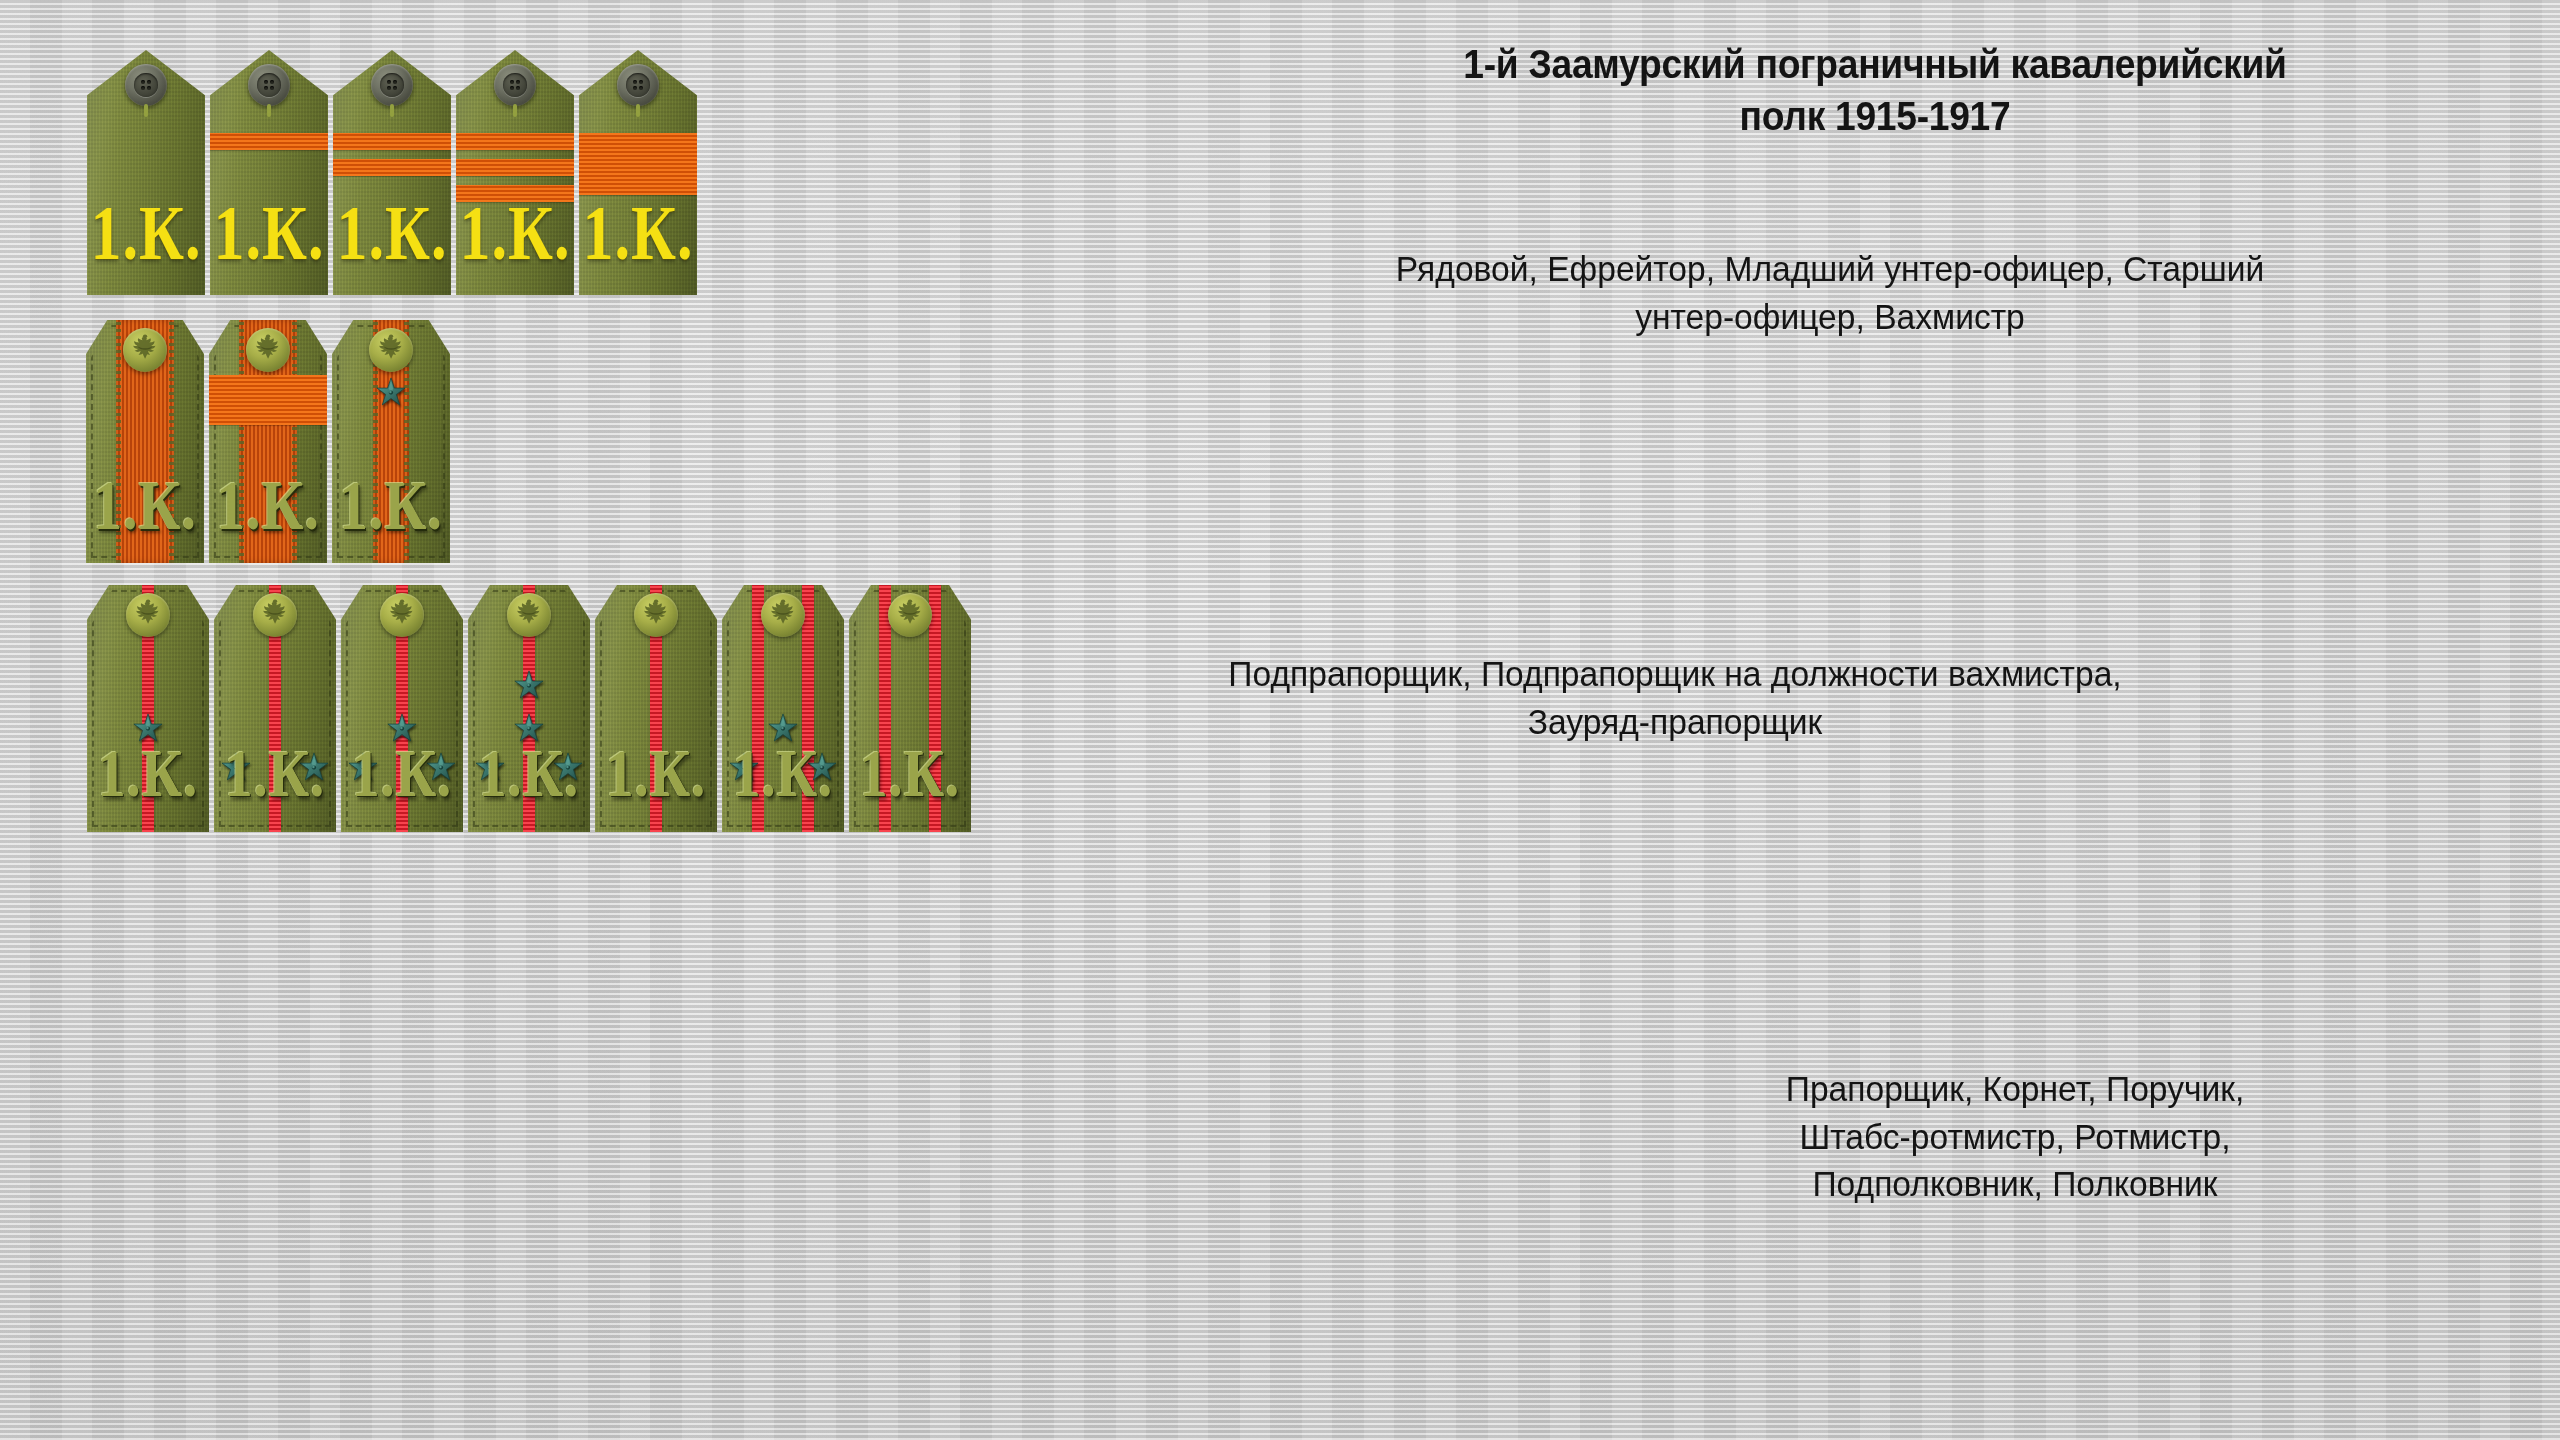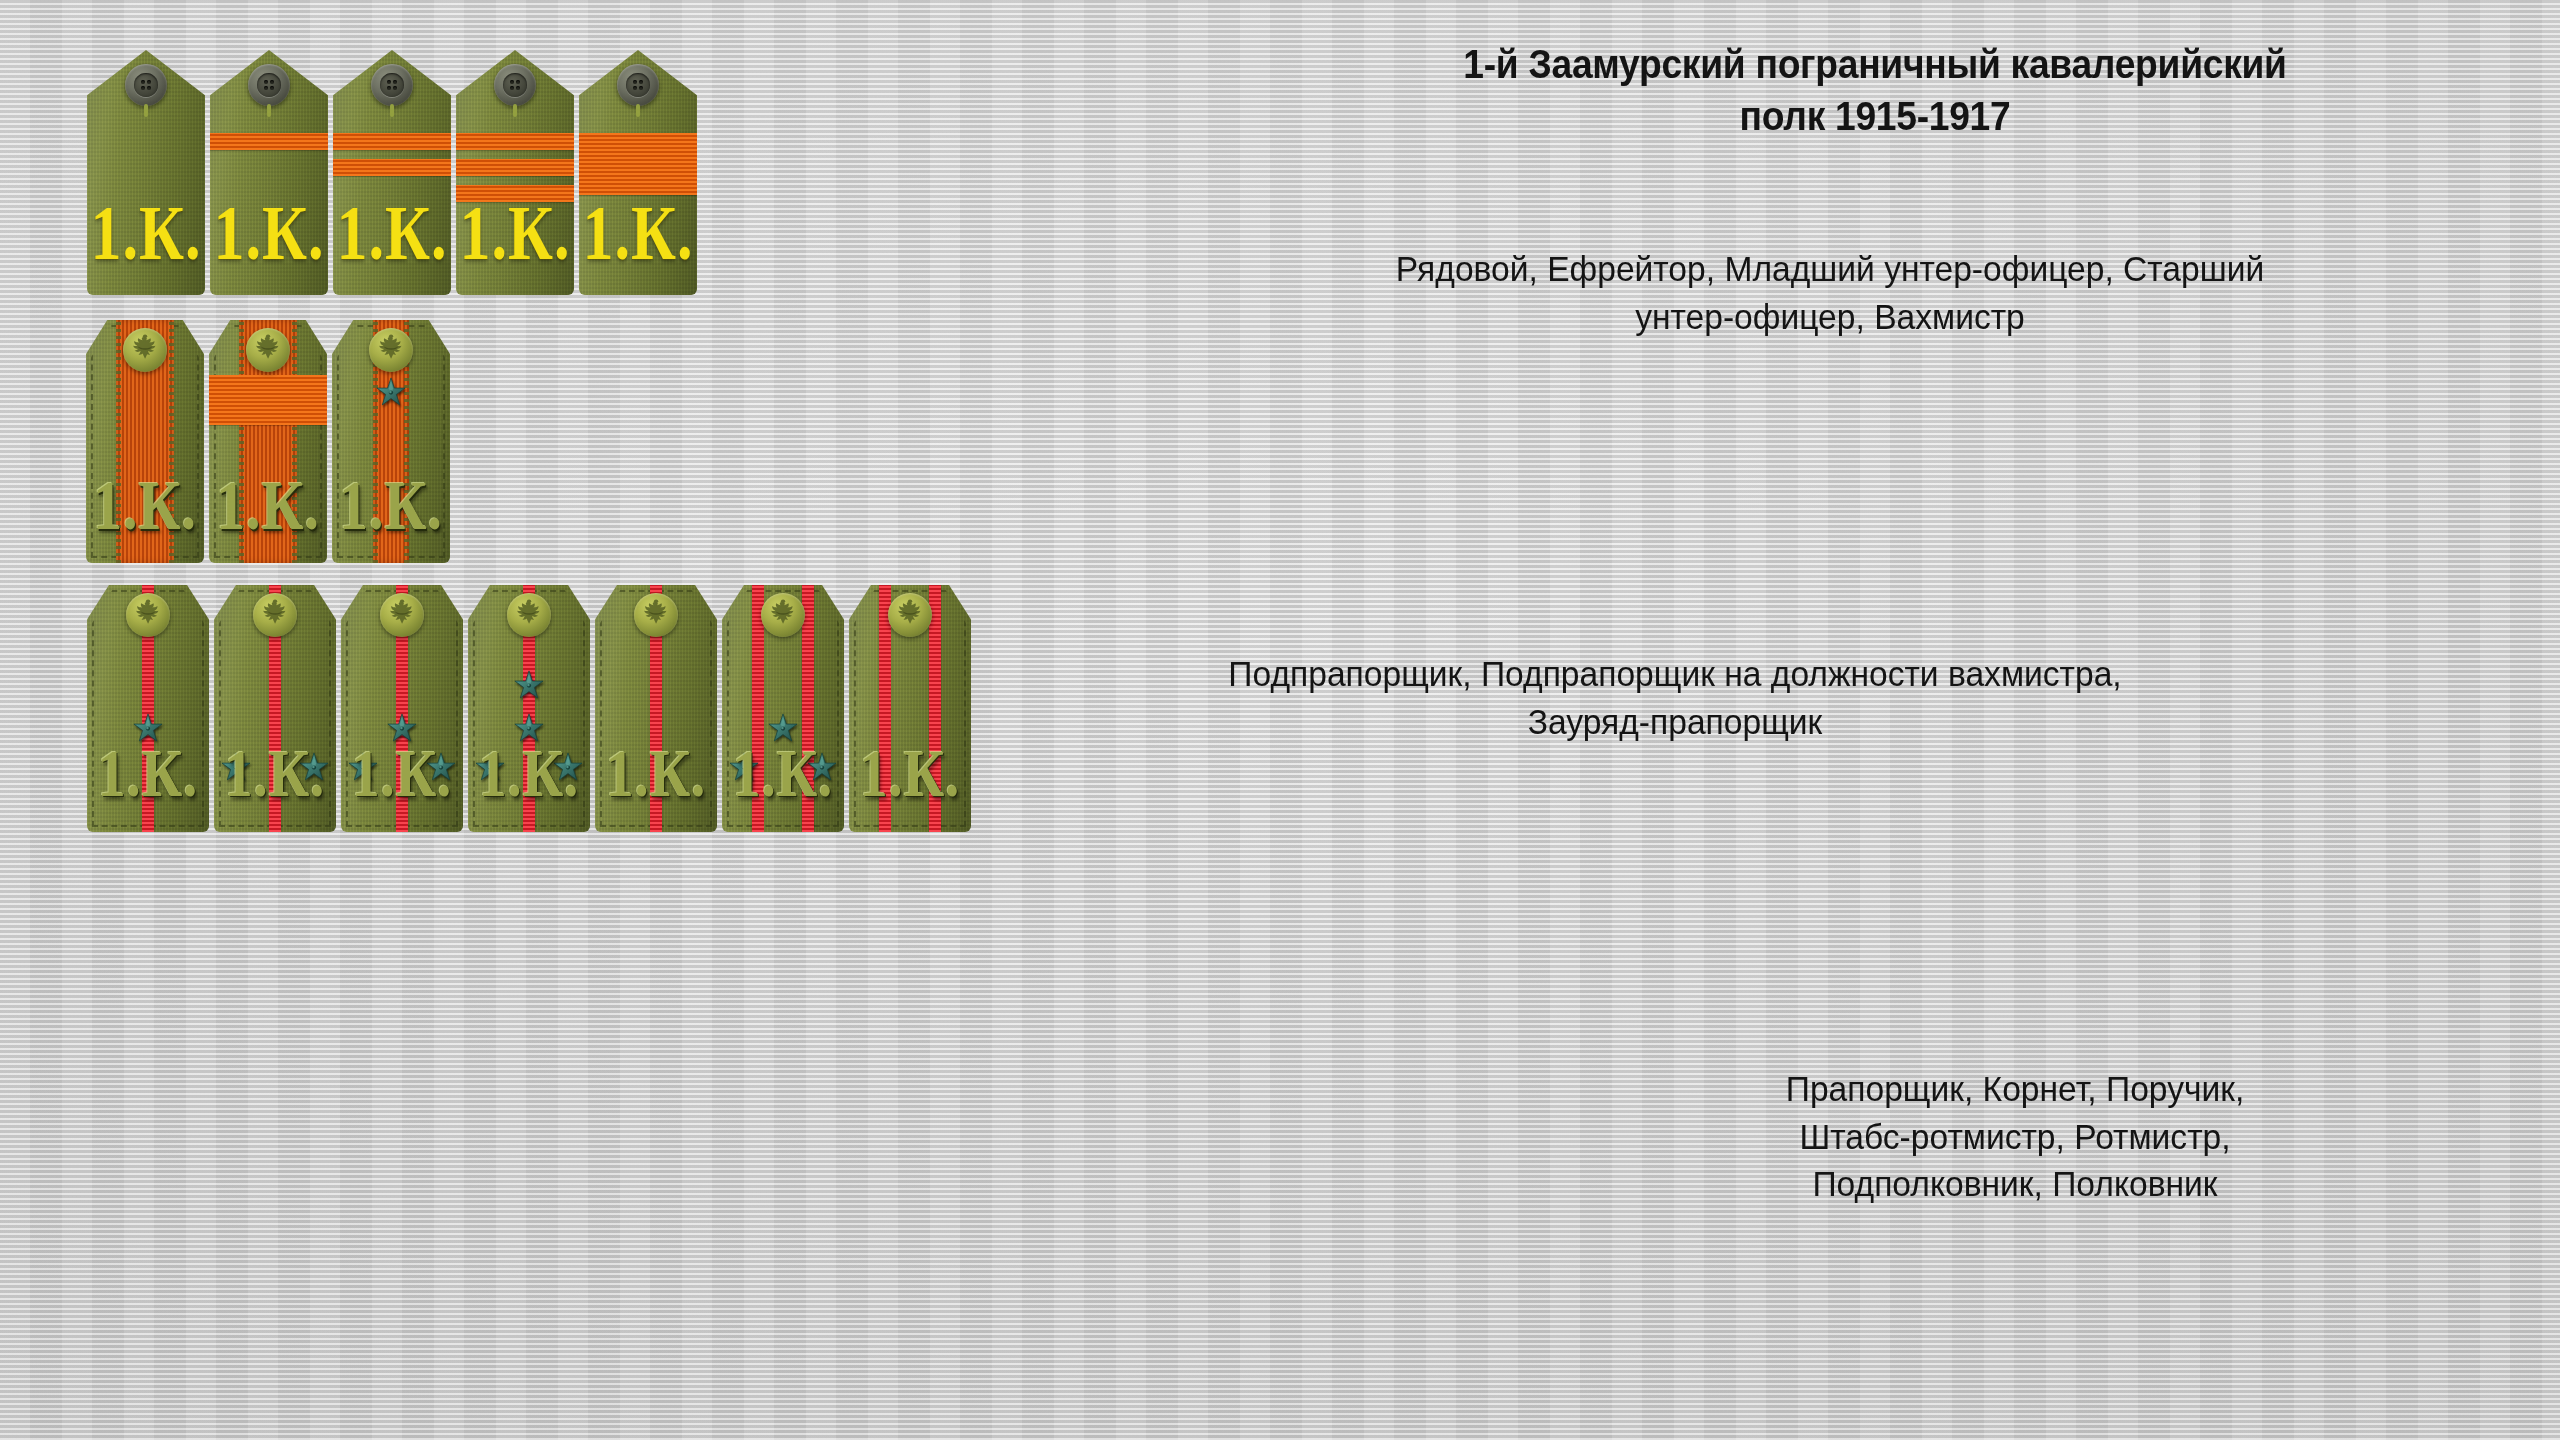--- a/index.html
+++ b/index.html
@@ -41,21 +41,20 @@
   }
   #desc1{left:1180px;top:245px;width:1300px;}
   #desc2{left:1000px;top:650px;width:1350px;}
   #desc3{left:1630px;top:1065px;width:770px;}
 
   
   .row{position:absolute;}
   .board{
     position:absolute;top:0;
     overflow:hidden;
-    border-radius:6px;
   }
   .board .shape{
     position:absolute;left:0;top:0;width:100%;height:100%;
     background:linear-gradient(100deg,#6d7a33 0%,#7b8739 18%,#737f35 52%,#68742f 82%,#5e6a2b 100%);
     box-shadow: 1px 2px 4px rgba(0,0,0,.30);
   }
   .board .grain{
     position:absolute;left:0;top:0;width:100%;height:100%;
     background-image:
       repeating-linear-gradient(90deg, rgba(255,255,255,.045) 0 1px, rgba(0,0,0,.05) 1px 3px),

